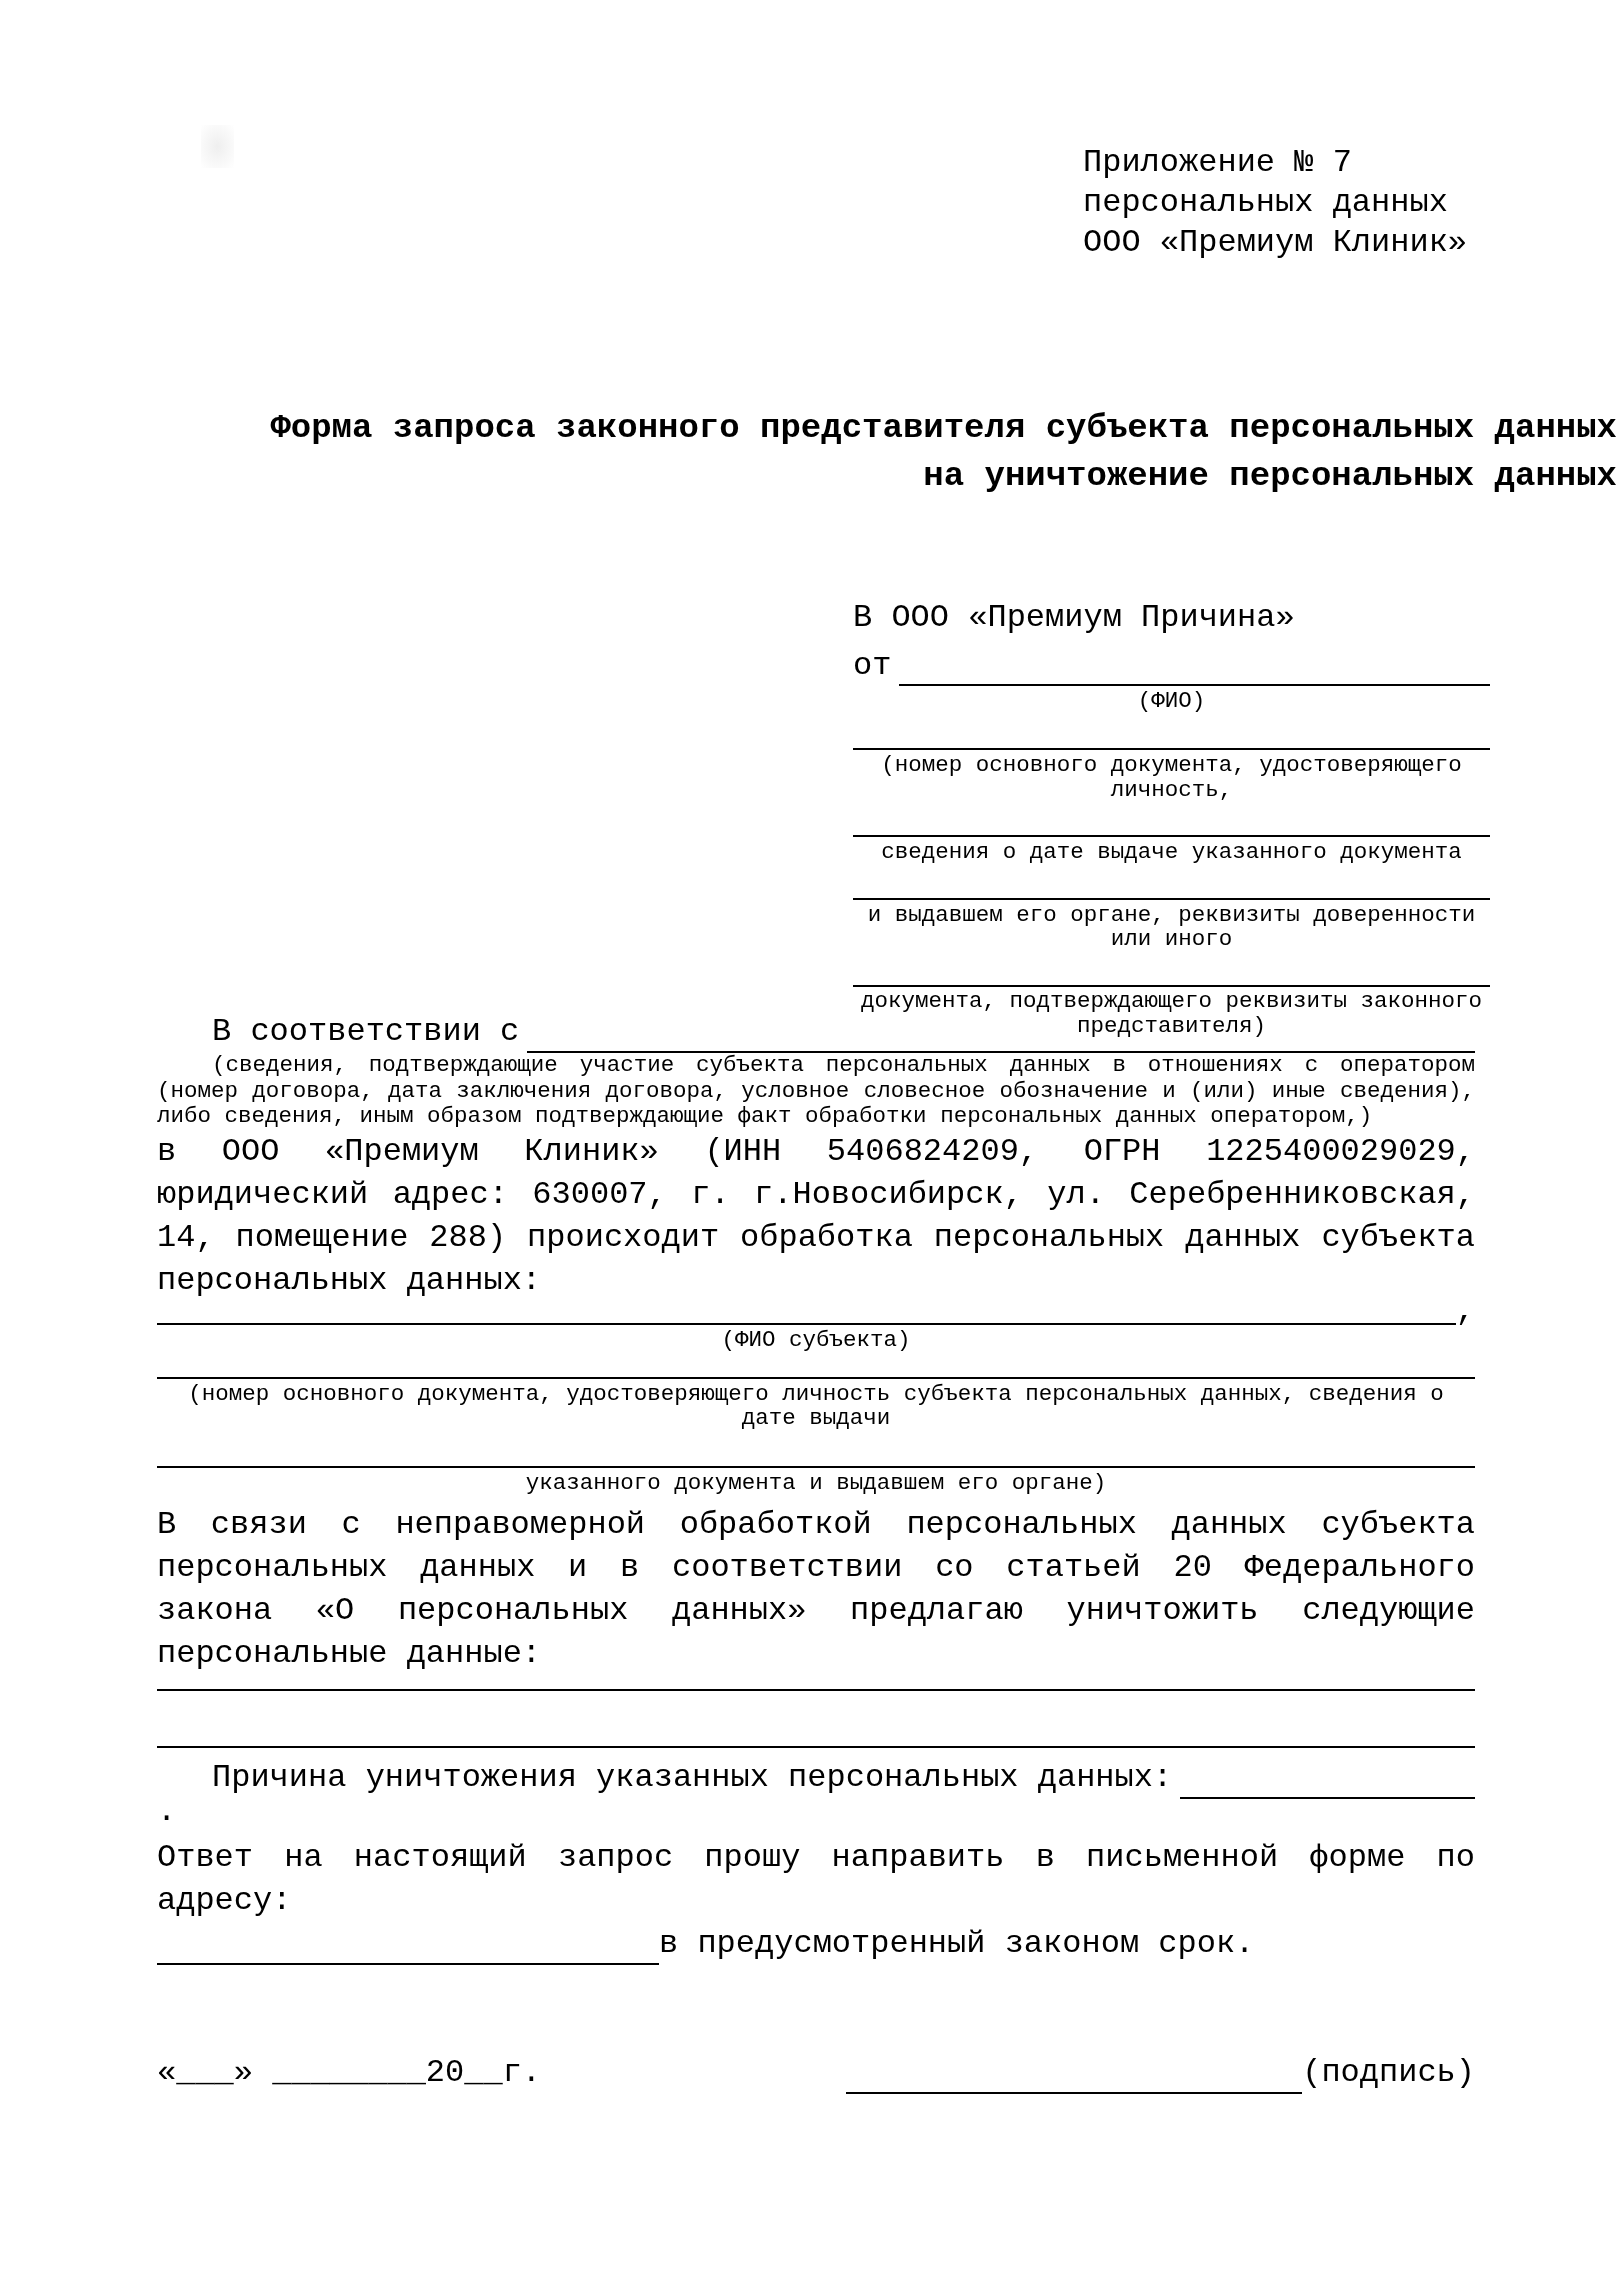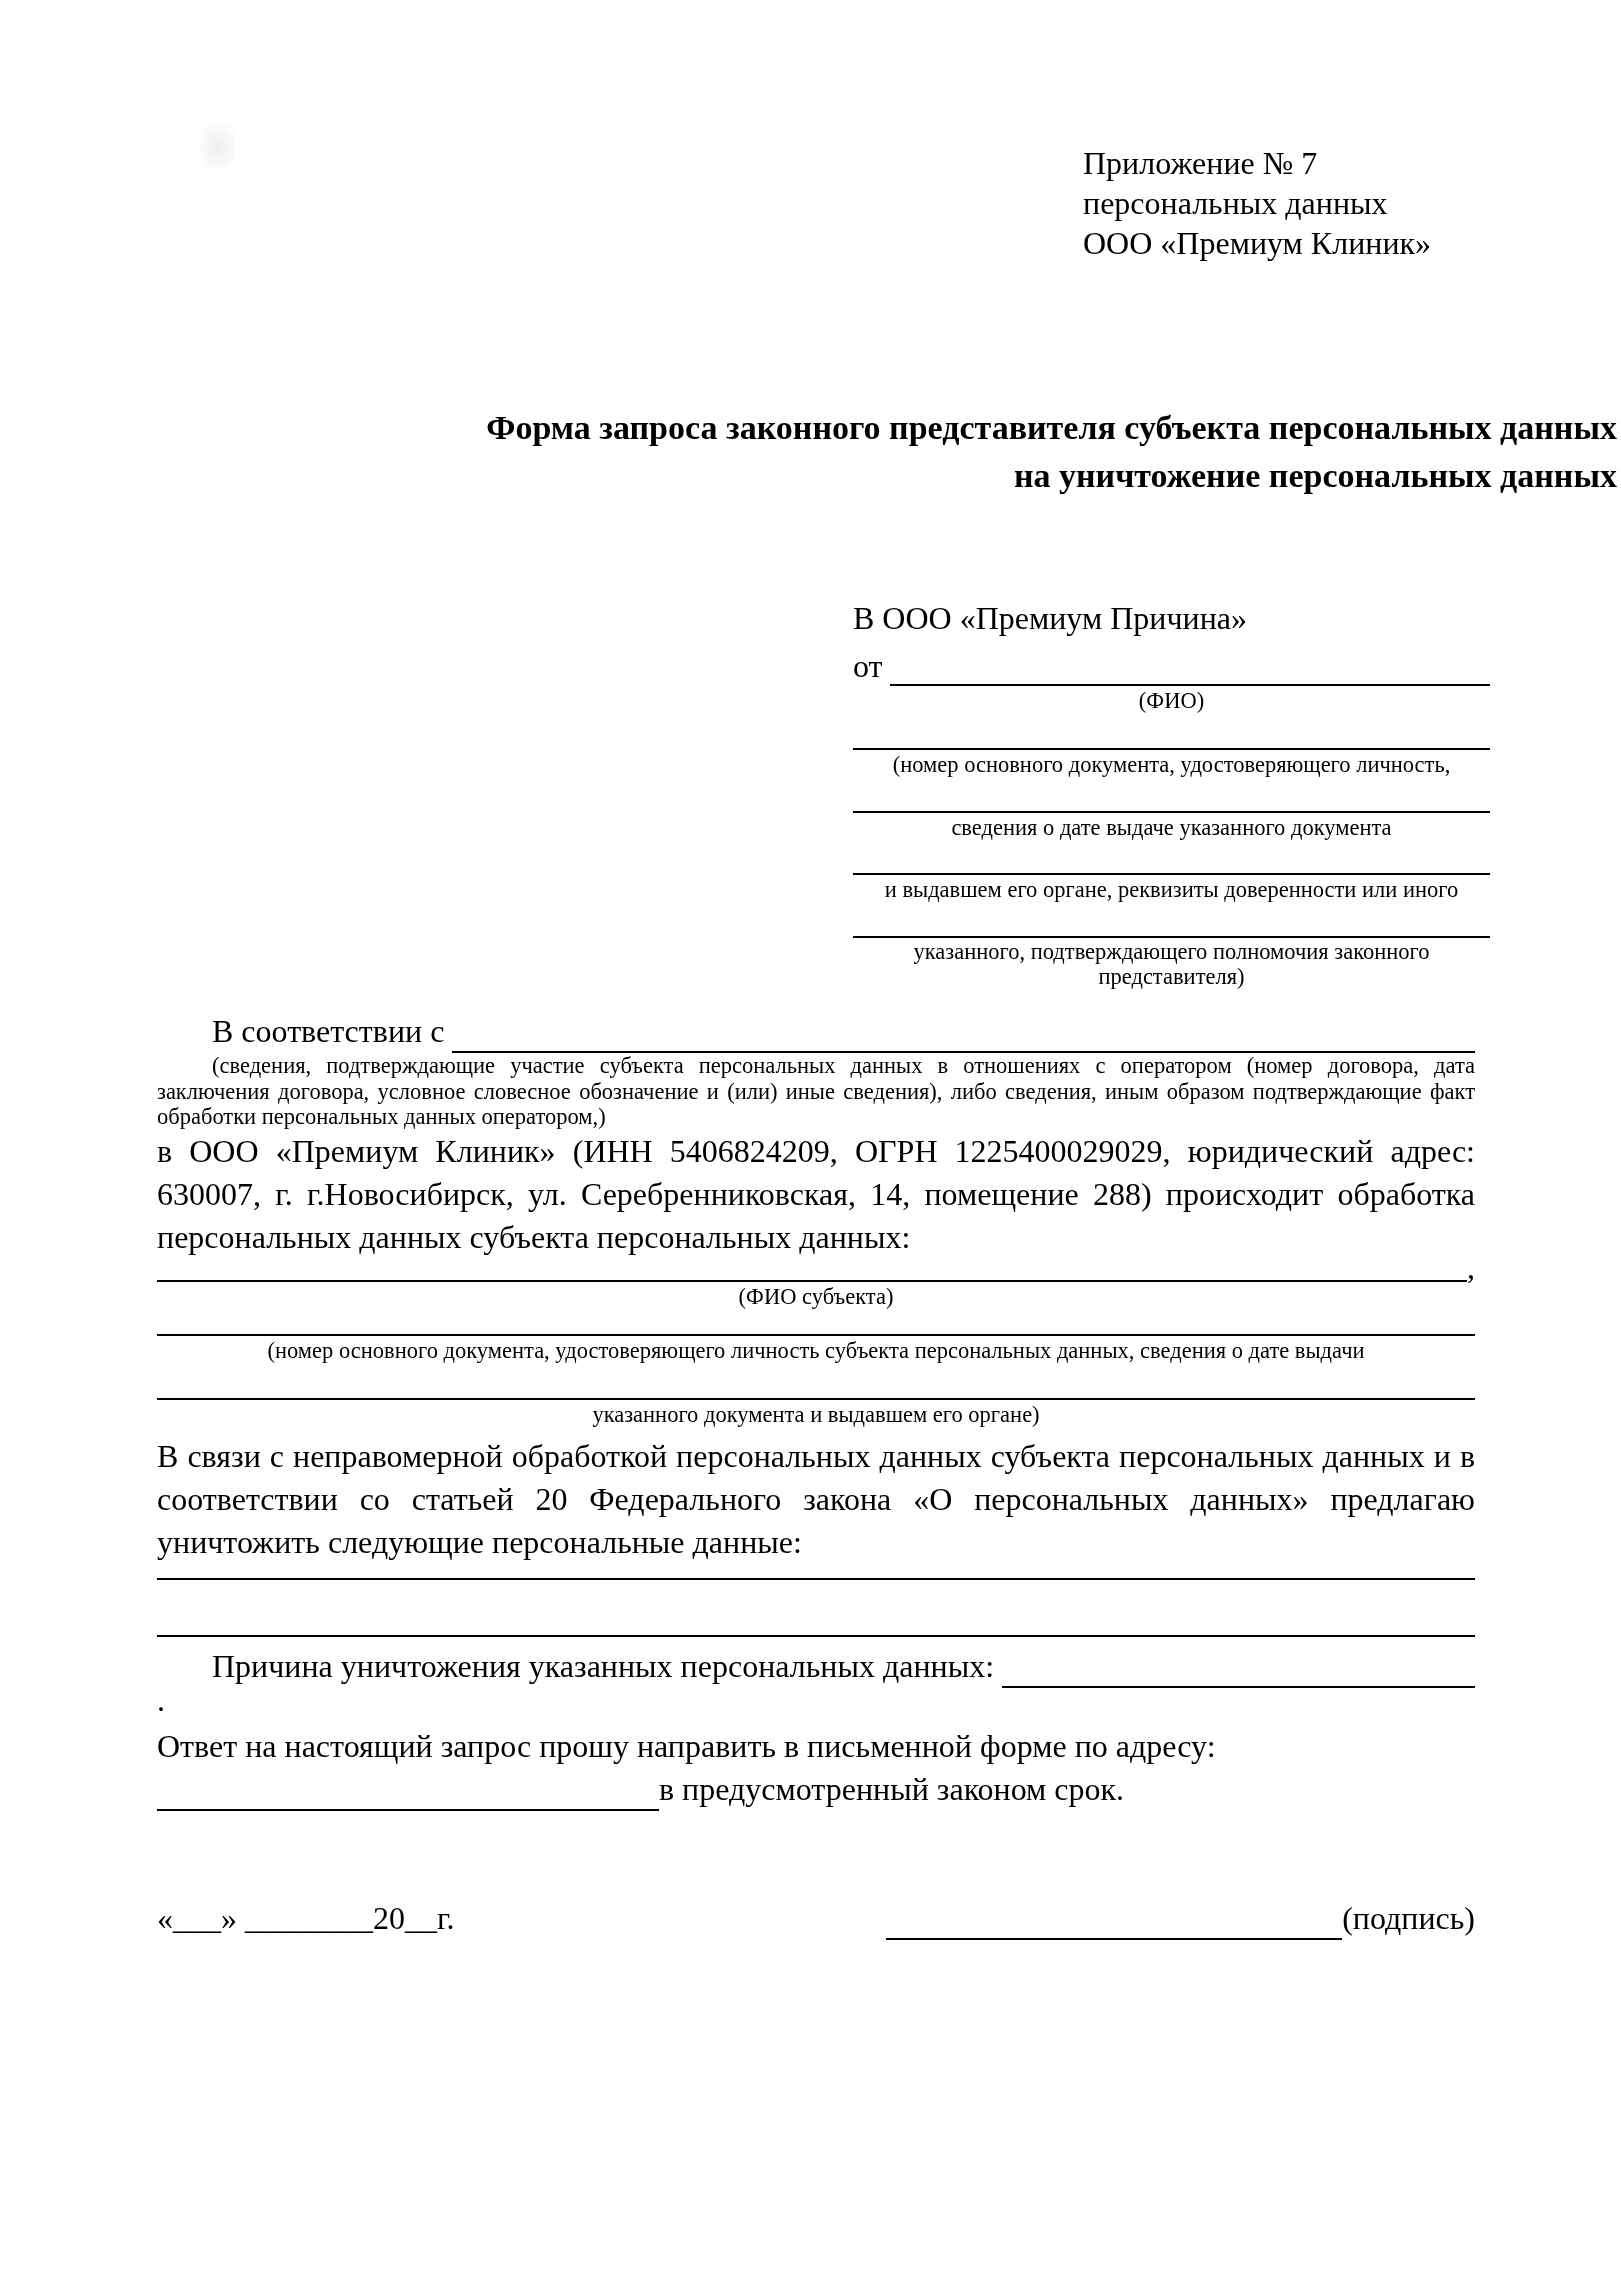--- a/index.html
+++ b/index.html
@@ -1,21 +1,21 @@
 <!DOCTYPE html>
 <html><head>
 <meta charset="utf-8">
 <style>
   html,body { margin:0; padding:0; background:#ffffff; }
   .page {
     position:relative;
     width:1621px; height:2293px;
     background:#ffffff;
     color:#000;
-    font-family:Liberation Serif, serif;
+    font-family:Liberation Mono, monospace;
     overflow:hidden;
   }
   .artifact {
     position:absolute; left:201px; top:125px; width:33px; height:43px;
     background:radial-gradient(ellipse at center, rgba(120,120,120,0.12), rgba(255,255,255,0));
   }
   .appendix {
     position:absolute; left:1083px; top:143px;
     font-size:32px; line-height:40px; white-space:nowrap;
   }
@@ -96,21 +96,21 @@
     <div class="blank1"></div>
     <div class="cap">(номер основного документа, удостоверяющего личность,</div>
 
     <div class="blank2"></div>
     <div class="cap">сведения о дате выдаче указанного документа</div>
 
     <div class="blank2"></div>
     <div class="cap">и выдавшем его органе, реквизиты доверенности или иного</div>
 
     <div class="blank2"></div>
-    <div class="cap">указанного, подтверждающего полномочия законного представителя)</div>
+    <div class="cap">документа, подтверждающего реквизиты законного представителя)</div>
   </div>
 
   <div class="content">
 
     <div class="p-accordance">
       <span class="pref">В соответствии с</span>
       <span class="fill"></span>
     </div>
 
     <div class="note">(сведения, подтверждающие участие субъекта персональных данных в отношениях с оператором (номер договора, дата заключения договора, условное словесное обозначение и (или) иные сведения), либо сведения, иным образом подтверждающие факт обработки персональных данных оператором,)</div>

